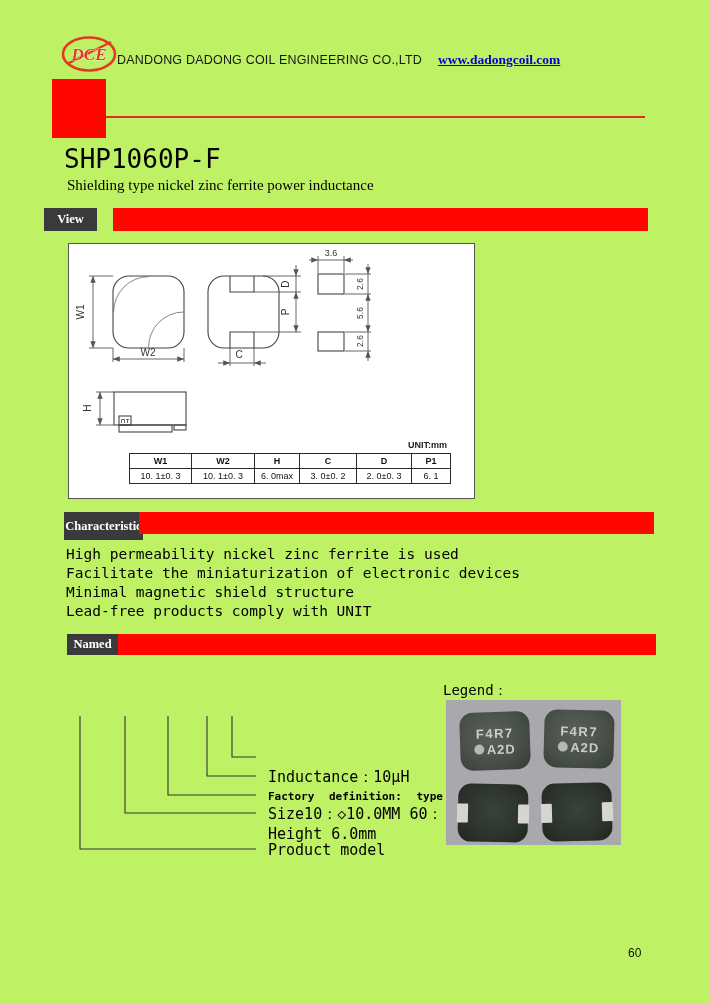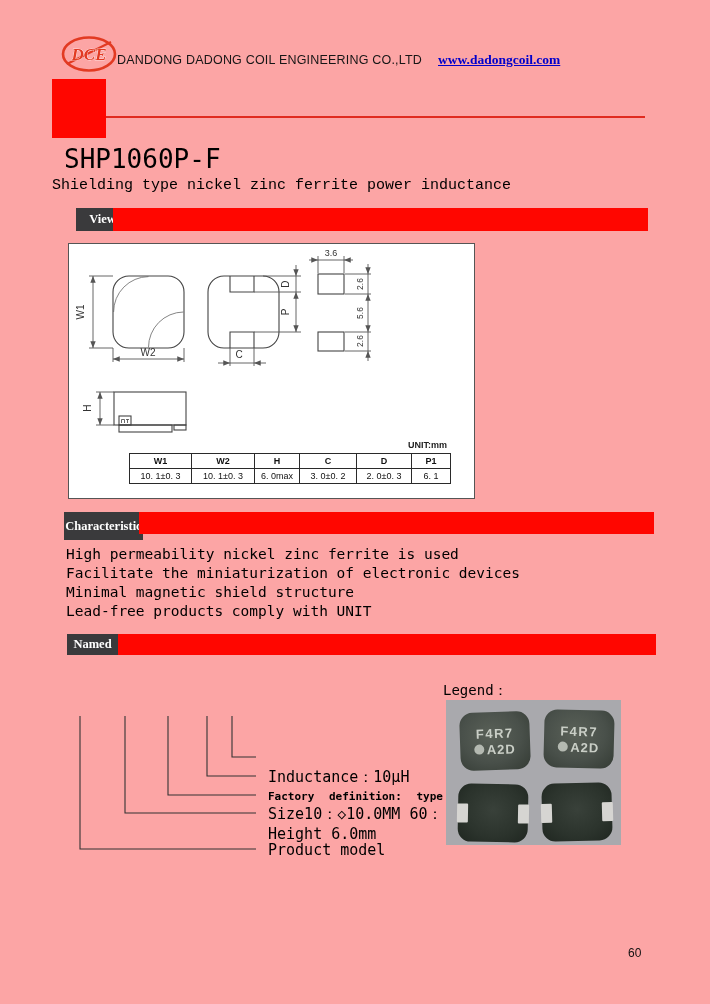--- a/index.html
+++ b/index.html
@@ -1,29 +1,29 @@
 <!DOCTYPE html>
 <html><head>
 <meta charset="utf-8">
 <style>
   html,body{margin:0;padding:0;background:#888;}
-  .page{position:relative;width:710px;height:1004px;background:#fca5a5;margin:0 auto;
+  .page{position:relative;width:710px;height:1004px;background:#bef264;margin:0 auto;
         font-family:"Liberation Sans",sans-serif;overflow:hidden;}
   .abs{position:absolute;}
 
   
   .company{left:117px;top:53px;font-size:12.5px;color:#161616;letter-spacing:.2px;}
   .website{left:438px;top:52px;font-family:"Liberation Serif",serif;font-weight:bold;
            font-size:13.5px;color:#0000cc;text-decoration:underline;}
   .red-block{left:52px;top:79px;width:54px;height:59px;background:#ff0600;}
   .red-line{left:106px;top:116px;width:539px;height:2px;background:#e02b20;}
 
   
   .title{left:64px;top:144px;font-family:"DejaVu Sans Mono",monospace;font-size:26px;color:#000;}
-  .subtitle{left:52px;top:177px;font-family:Liberation Mono, monospace;font-size:15px;color:#000;}
+  .subtitle{left:67px;top:177px;font-family:Liberation Serif, serif;font-size:15px;color:#000;}
 
   
   .bar-box{background:#3a3a3c;color:#fff;font-family:"Liberation Serif",serif;font-weight:bold;
            font-size:12.5px;display:flex;align-items:center;justify-content:center;}
   .bar-red{background:#ff0600;}
 
   
   .frame{left:68px;top:243px;width:405px;height:254px;border:1.5px solid #555;background:#fff;}
   .unit{left:0px;top:196px;width:378px;text-align:right;font-size:9px;font-weight:bold;color:#222;}
   table.dim{position:absolute;left:60px;top:209px;border-collapse:collapse;table-layout:fixed;}
@@ -72,21 +72,21 @@
     <text x="29" y="27" text-anchor="middle" style="font-family:'Liberation Serif',serif;font-weight:bold;font-style:italic;font-size:17px;fill:#e23a22;stroke:#fff;stroke-width:.6;paint-order:stroke;">DCE</text>
   </svg>
   <div class="abs company">DANDONG DADONG COIL ENGINEERING CO.,LTD</div>
   <a class="abs website" href="#">www.dadongcoil.com</a>
   <div class="abs red-block"></div>
   <div class="abs red-line"></div>
 
   <div class="abs title">SHP1060P-F</div>
   <div class="abs subtitle">Shielding type nickel zinc ferrite power inductance</div>
 
-  <div class="abs bar-box" style="left:76px;top:208px;width:53px;height:23px;">View</div>
+  <div class="abs bar-box" style="left:44px;top:208px;width:53px;height:23px;">View</div>
   <div class="abs bar-red" style="left:113px;top:208px;width:535px;height:23px;"></div>
 
   <div class="abs frame">
     <svg width="405" height="254" viewBox="0 0 405 254" style="position:absolute;left:0;top:0;">
       <defs>
         <marker id="ae" markerWidth="9" markerHeight="8" refX="7.5" refY="4" orient="auto">
           <path d="M0,1 L7.5,4 L0,7 z" fill="#555"></path>
           </marker>
         <marker id="as" markerWidth="9" markerHeight="8" refX="1" refY="4" orient="auto">
           <path d="M8.5,1 L1,4 L8.5,7 z" fill="#555"></path>

